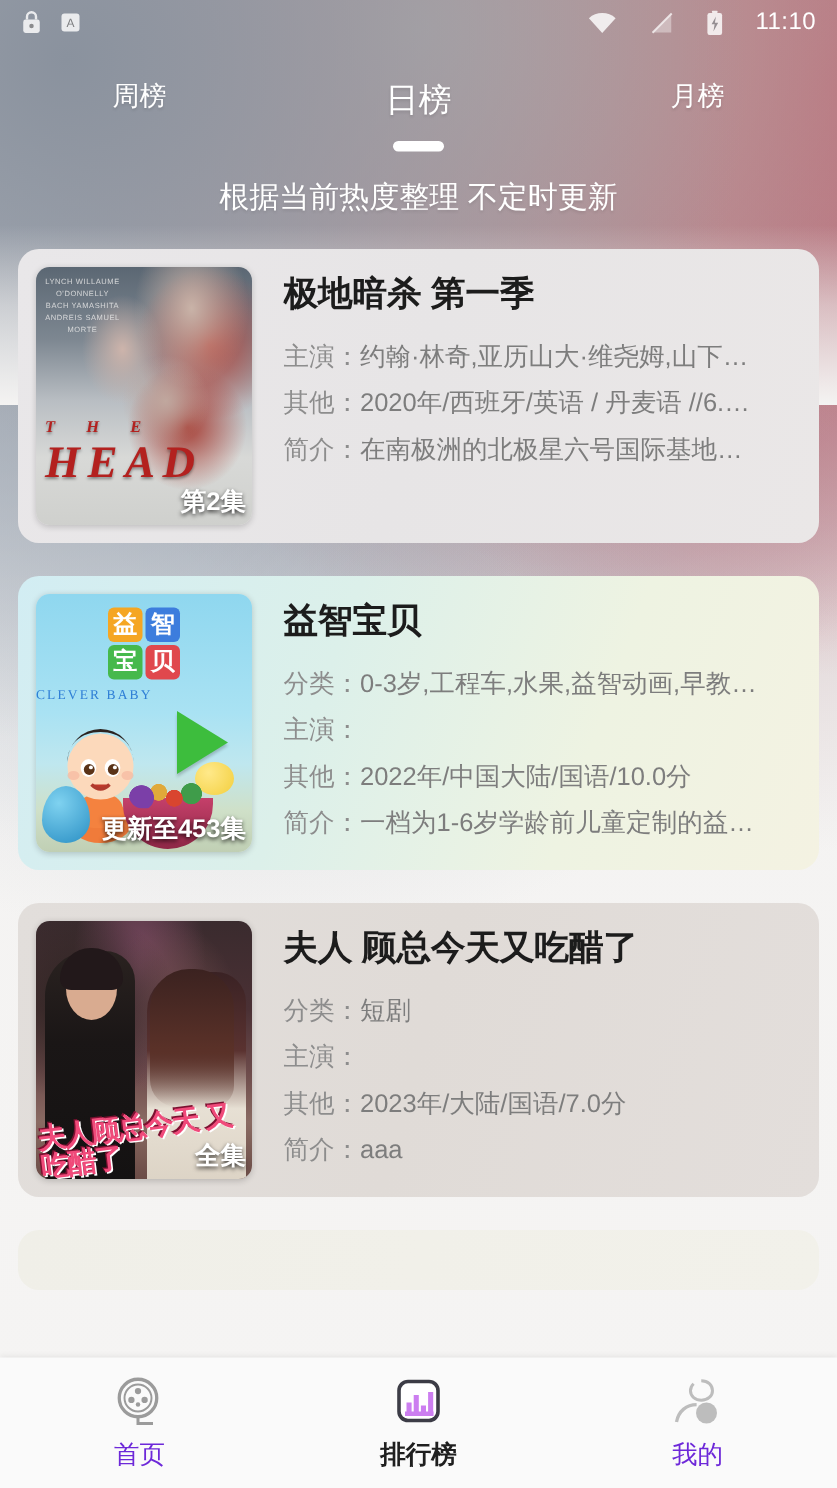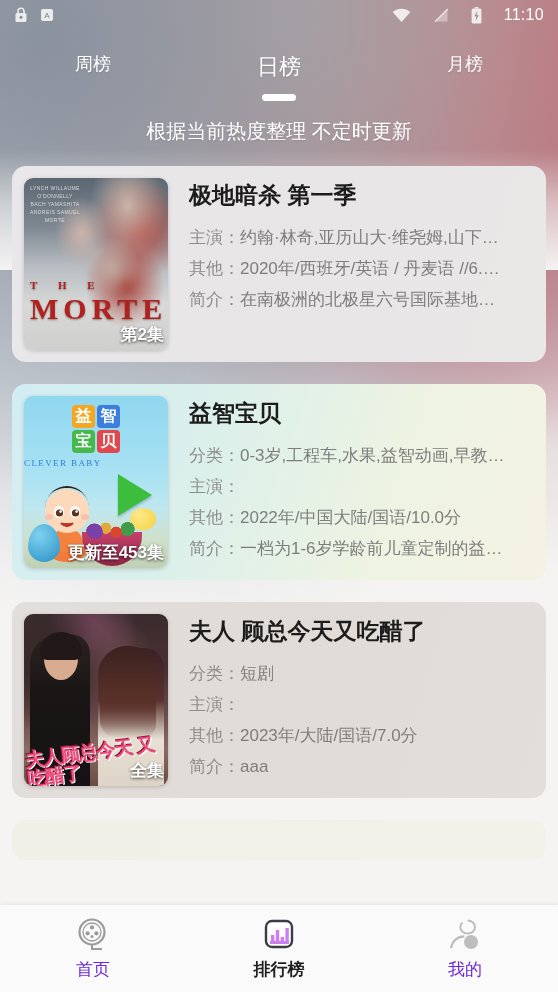--- a/index.html
+++ b/index.html
@@ -109,20 +109,21 @@
       radial-gradient(ellipse at 60% 52%, #c0a79e 0%, rgba(192,167,158,0) 24%),
       radial-gradient(ellipse at 80% 30%, #b4453c 0%, rgba(180,69,60,0) 30%),
       radial-gradient(ellipse at 70% 62%, #a73f36 0%, rgba(167,63,54,0) 28%),
       linear-gradient(180deg,#5b6773 0%, #7d8791 28%, #b9bec3 52%, #d8d9d7 74%, #cfd0cd 100%);
   }
   .p-head .ttl{
     position:absolute; left:6px; bottom:26px; right:6px;
     color:#b3211f; font-size:30px; font-weight:700; letter-spacing:5px;
     font-family:"Liberation Serif",serif; line-height:1;
     text-shadow:0 1px 2px rgba(0,0,0,.4);
+    font-style:italic;
   }
   .p-head .ttl small{ display:block; font-size:11px; letter-spacing:9px; margin-bottom:3px; }
   .p-head .cast{
     position:absolute; left:5px; top:6px; width:52px;
     color:#e7e7e7; font-size:5px; line-height:8px; letter-spacing:.4px;
     text-align:center; opacity:.85;
   }
   .p-baby{
     background:linear-gradient(180deg,#8fd7ef 0%, #a9e2f3 46%, #bfe7ef 66%, #cfe0c8 84%, #c0cfb4 100%);
   }
@@ -289,21 +290,21 @@
         <div class="cast">LYNCH
 WILLAUME
 O'DONNELLY
 BACH
 YAMASHITA
 ANDREIS
 SAMUEL
 MORTE</div>
         <div class="ttl">
           <small>T H E</small>
-          <span>MORTE</span>
+          <span>HEAD</span>
         </div>
       </div>
       <div class="ep-badge">第2集</div>
     </div>
     <div class="info">
       <div class="c-title">极地暗杀 第一季</div>
       <div class="meta">
         <span class="lab">主演：</span><span class="val">约翰·林奇,亚历山大·维尧姆,山下…</span>
       </div>
       <div class="meta">

